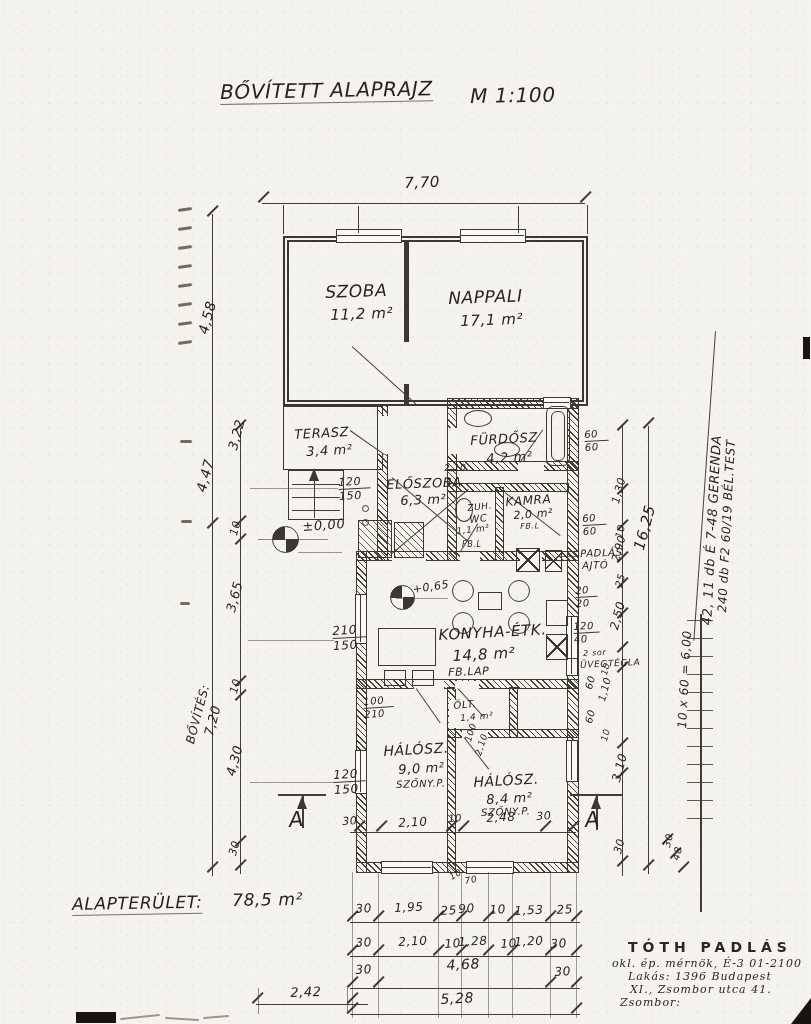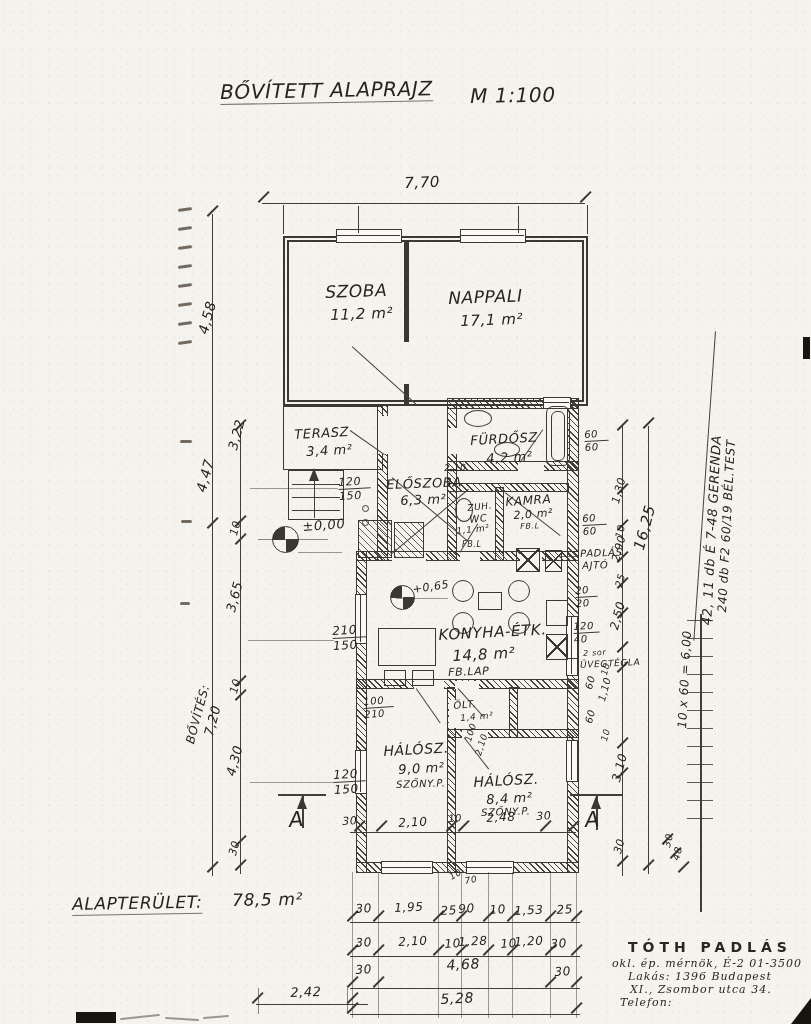--- a/index.html
+++ b/index.html
@@ -358,24 +358,24 @@
     <span class="lbl hw" style="left: 514px; top: 936px; font-size: 12px; transform: rotate(-3deg);">1,20</span>
     <span class="lbl hw" style="left: 550px; top: 938px; font-size: 12px; transform: rotate(-4deg);">30</span>
     <span class="lbl hw" style="left: 355px; top: 964px; font-size: 12px; transform: rotate(-4deg);">30</span>
     <span class="lbl hw" style="left: 446px; top: 958px; font-size: 14px; transform: rotate(-3deg);">4,68</span>
     <span class="lbl hw" style="left: 554px; top: 966px; font-size: 12px; transform: rotate(-4deg);">30</span>
     <span class="lbl hw" style="left: 440px; top: 992px; font-size: 14px; transform: rotate(-3deg);">5,28</span>
     <span class="lbl hw" style="left: 290px; top: 986px; font-size: 13px; transform: rotate(-2deg);">2,42</span>
     <span class="lbl hw u" style="left: 72px; top: 896px; font-size: 17px; transform: rotate(-1deg);">ALAPTERÜLET:</span>
     <span class="lbl hw" style="left: 232px; top: 892px; font-size: 17px; transform: rotate(-1deg);">78,5 m²</span>
     <span class="lbl st b" style="left: 628px; top: 940px; font-size: 14px; transform: rotate(0deg);">TÓTH PADLÁS</span>
-    <span class="lbl st i" style="left: 612px; top: 958px; font-size: 11px; transform: rotate(0deg);">okl. ép. mérnök, É-2 01-3500</span>
+    <span class="lbl st i" style="left: 612px; top: 958px; font-size: 11px; transform: rotate(0deg);">okl. ép. mérnök, É-3 01-2100</span>
     <span class="lbl st i" style="left: 628px; top: 971px; font-size: 11px; transform: rotate(0deg);">Lakás: 1396 Budapest</span>
-    <span class="lbl st i" style="left: 630px; top: 984px; font-size: 11px; transform: rotate(0deg);">XI., Zsombor utca 34.</span>
-    <span class="lbl st i" style="left: 620px; top: 997px; font-size: 11px; transform: rotate(0deg);">Telefon:</span>
+    <span class="lbl st i" style="left: 630px; top: 984px; font-size: 11px; transform: rotate(0deg);">XI., Zsombor utca 41.</span>
+    <span class="lbl st i" style="left: 620px; top: 997px; font-size: 11px; transform: rotate(0deg);">Zsombor:</span>
     <div class="lbl" style="left: 338px; top: 477px; width: 32px; font-size: 11px; transform: rotate(-3deg);">
       <span style="display: block; border-bottom: 1.1px solid rgb(59, 56, 51); padding-bottom: 1px;">120</span>
       <span style="display: block; padding-top: 1px;">150</span>
     </div>
     <div class="lbl" style="left: 332px; top: 625px; width: 34px; font-size: 12px; transform: rotate(-3deg);">
       <span style="display: block; border-bottom: 1.1px solid rgb(59, 56, 51); padding-bottom: 1px;">210</span>
       <span style="display: block; padding-top: 1px;">150</span>
     </div>
     <div class="lbl" style="left: 333px; top: 769px; width: 32px; font-size: 12px; transform: rotate(-3deg);">
       <span style="display: block; border-bottom: 1.1px solid rgb(59, 56, 51); padding-bottom: 1px;">120</span>

